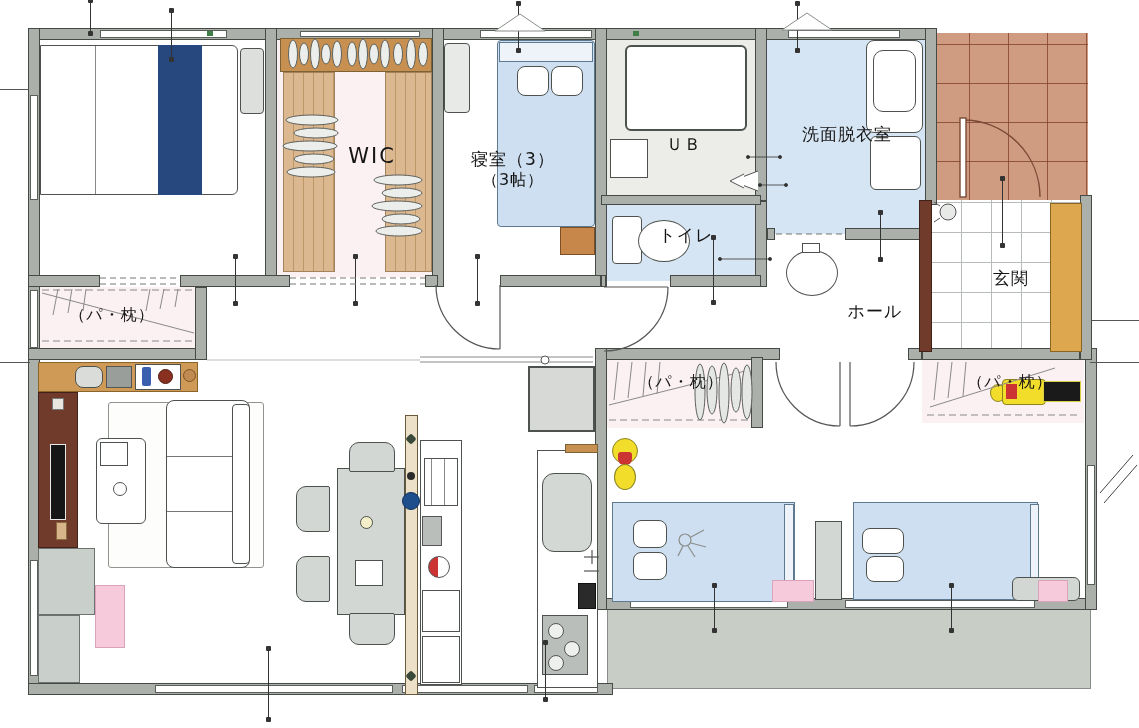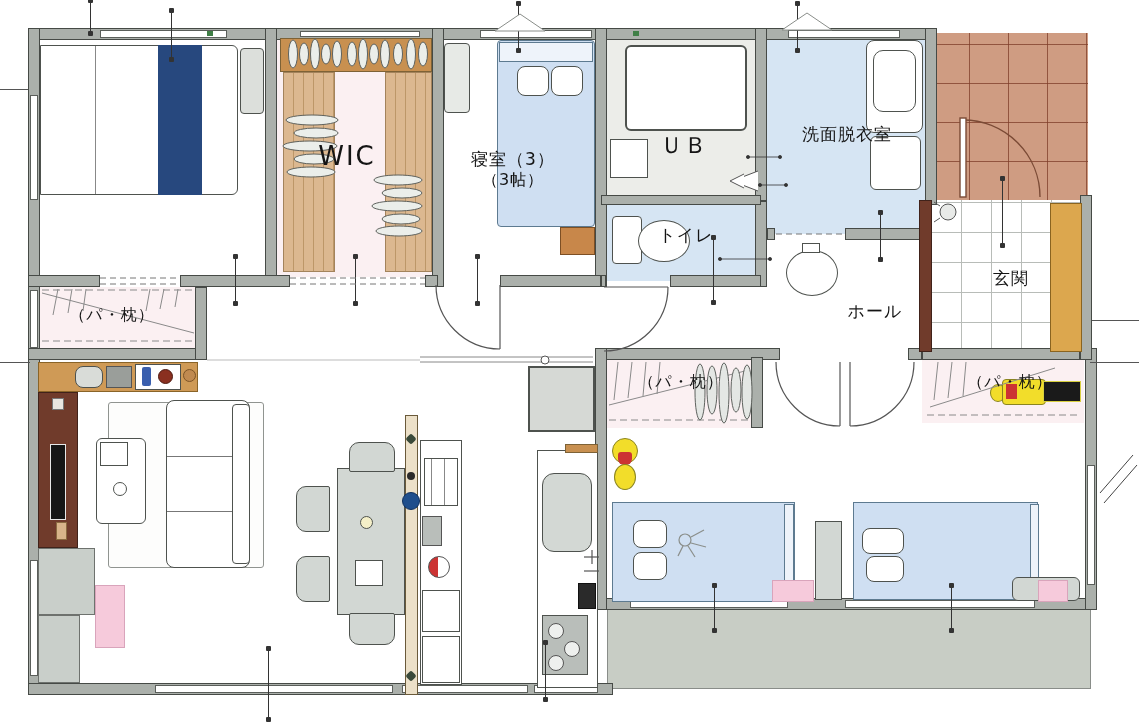--- a/index.html
+++ b/index.html
@@ -333,28 +333,28 @@
       <line x1="940" y1="206" x2="934" y2="202"></line>
         <line x1="940" y1="218" x2="934" y2="222"></line>
     </g>
 
     <g stroke="#444" stroke-width="1">
       <line x1="1100" y1="493" x2="1133" y2="455"></line>
       <line x1="1104" y1="503" x2="1137" y2="465"></line>
     </g>
   </svg>
 
-  <div class="lbl" style="left:347px;top:156px;font-size:26px;letter-spacing:2px;">
+  <div class="lbl" style="left:372px;top:156px;font-size:21px;letter-spacing:2px;">
     <span>WIC</span>
   </div>
   <div class="lbl" style="left:513px;top:170px;">
     <span>寝室（3）</span>
     <span class="l2">（3帖）</span>
   </div>
-  <div class="lbl" style="left:684px;top:145px;font-size:23px;">
+  <div class="lbl" style="left:684px;top:145px;font-size:17px;">
     <span>ＵＢ</span>
   </div>
   <div class="lbl" style="left:847px;top:135px;">
     <span>洗面脱衣室</span>
   </div>
   <div class="lbl" style="left:686px;top:236px;">
     <span>トイレ</span>
   </div>
   <div class="lbl" style="left:1011px;top:279px;">
     <span>玄関</span>

